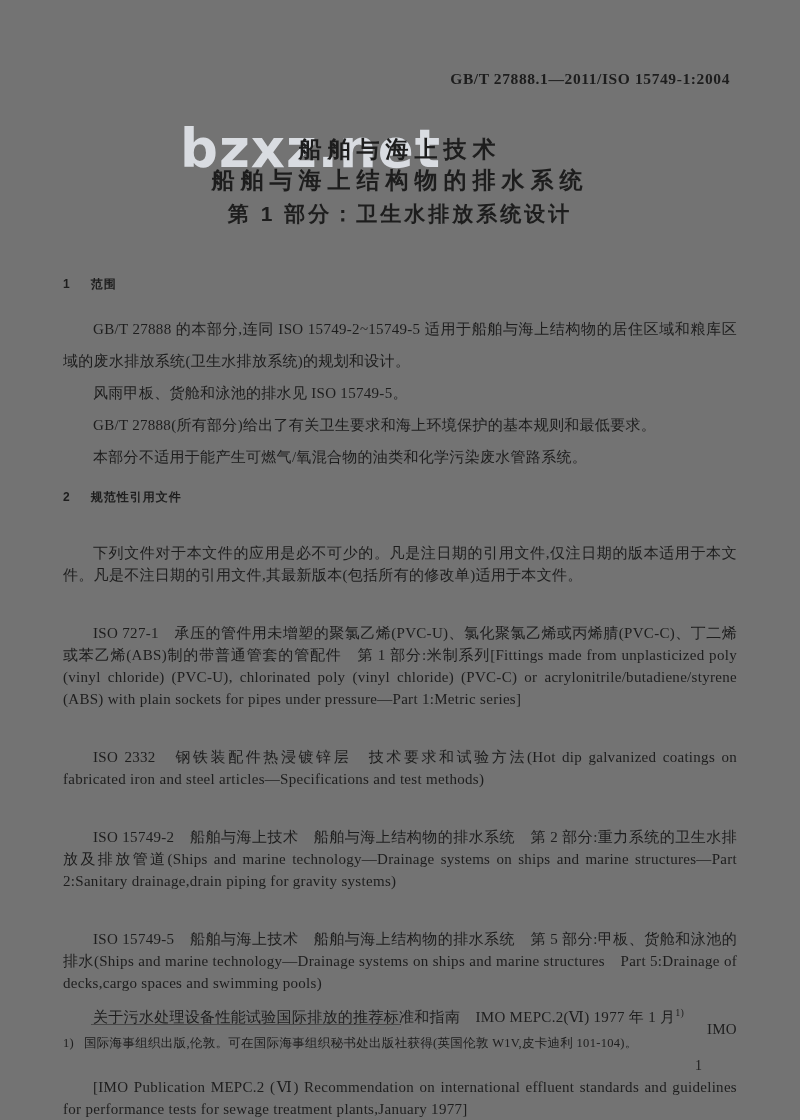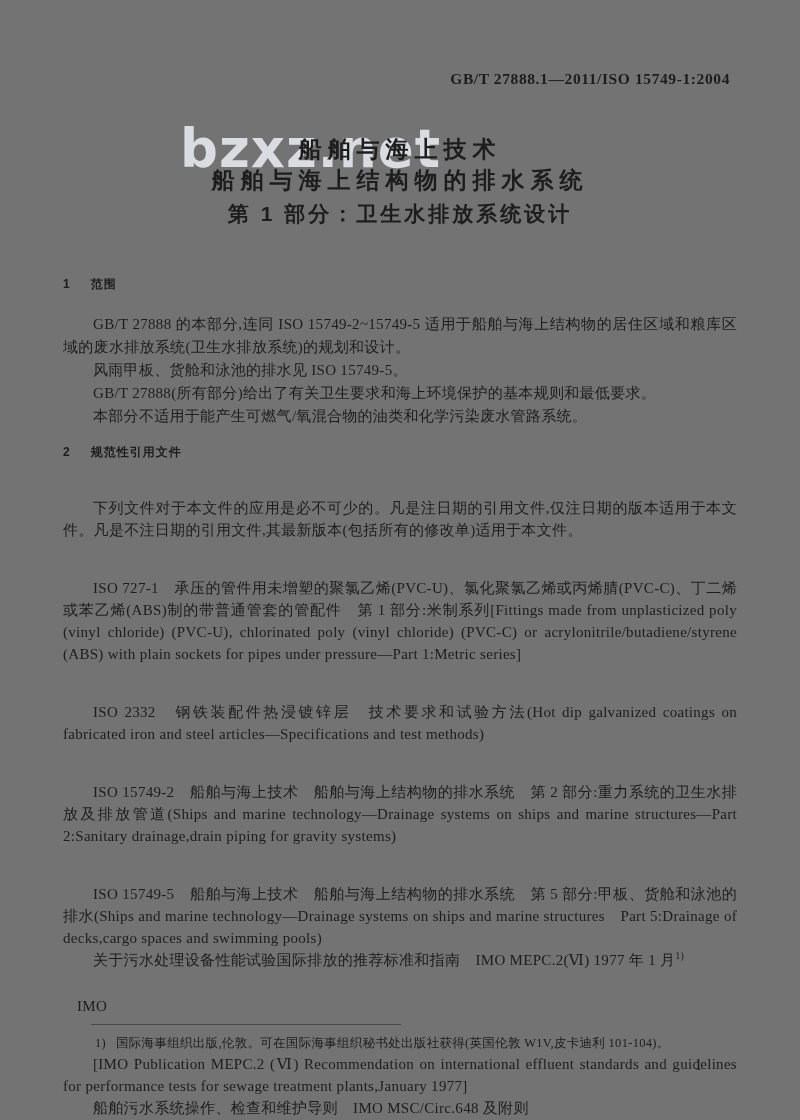--- a/index.html
+++ b/index.html
@@ -35,34 +35,34 @@
 
   .sec-heading {
     font-family:"Liberation Sans","DejaVu Sans",sans-serif;
     font-weight:bold; font-size:12px; letter-spacing:1px;
     margin:0 0 20px 0;
   }
   .sec-heading .sec-num { margin-right:20px; }
   .sec-heading.second { margin-top:16px; margin-bottom:18px; }
 
   p.body {
-    margin:0; font-size:15px; line-height:23px;
+    margin:0; font-size:15px; line-height:32px;
     text-align:justify; text-indent:2em; letter-spacing:0.3px;
   }
   .refs p.body { line-height:22px;margin-top:36px; }
 
-  .flexline { display:flex; justify-content:space-between; align-items:flex-start;
-              font-size:15px; line-height:22px; margin:0; letter-spacing:0.3px;flex-direction:column; }
+  .flexline { display:flex; justify-content:space-between; align-items:center;
+              font-size:15px; line-height:22px; margin:0; letter-spacing:0.3px; }
   .flexline .flex-main { padding-left:2em; text-align:left; }
   .flexline .pub { margin-left:14px; white-space:nowrap;margin-top:24px; }
   sup.fnref { font-size:10px; vertical-align:super; line-height:0; }
 
   .footnote-area { position:absolute; left:63px; right:63px; top:1024px; z-index:1; }
   .fn-rule { width:310px; height:1px; background:#4a4a4a; margin-left:28px; }
-  .footnote { margin-top:9px; margin-left:32px; font-size:12.5px; line-height:19px;
+  .footnote { margin-top:9px; font-size:12.5px; line-height:19px;
               letter-spacing:0.3px; padding-right:30px; }
   .footnote .fn-marker { margin-right:10px; }
 
   .page-num { position:absolute; right:98px; top:1058px; font-size:14px; z-index:1; }
 </style>
 </head>
 <body>
 
 <div class="page">
 

